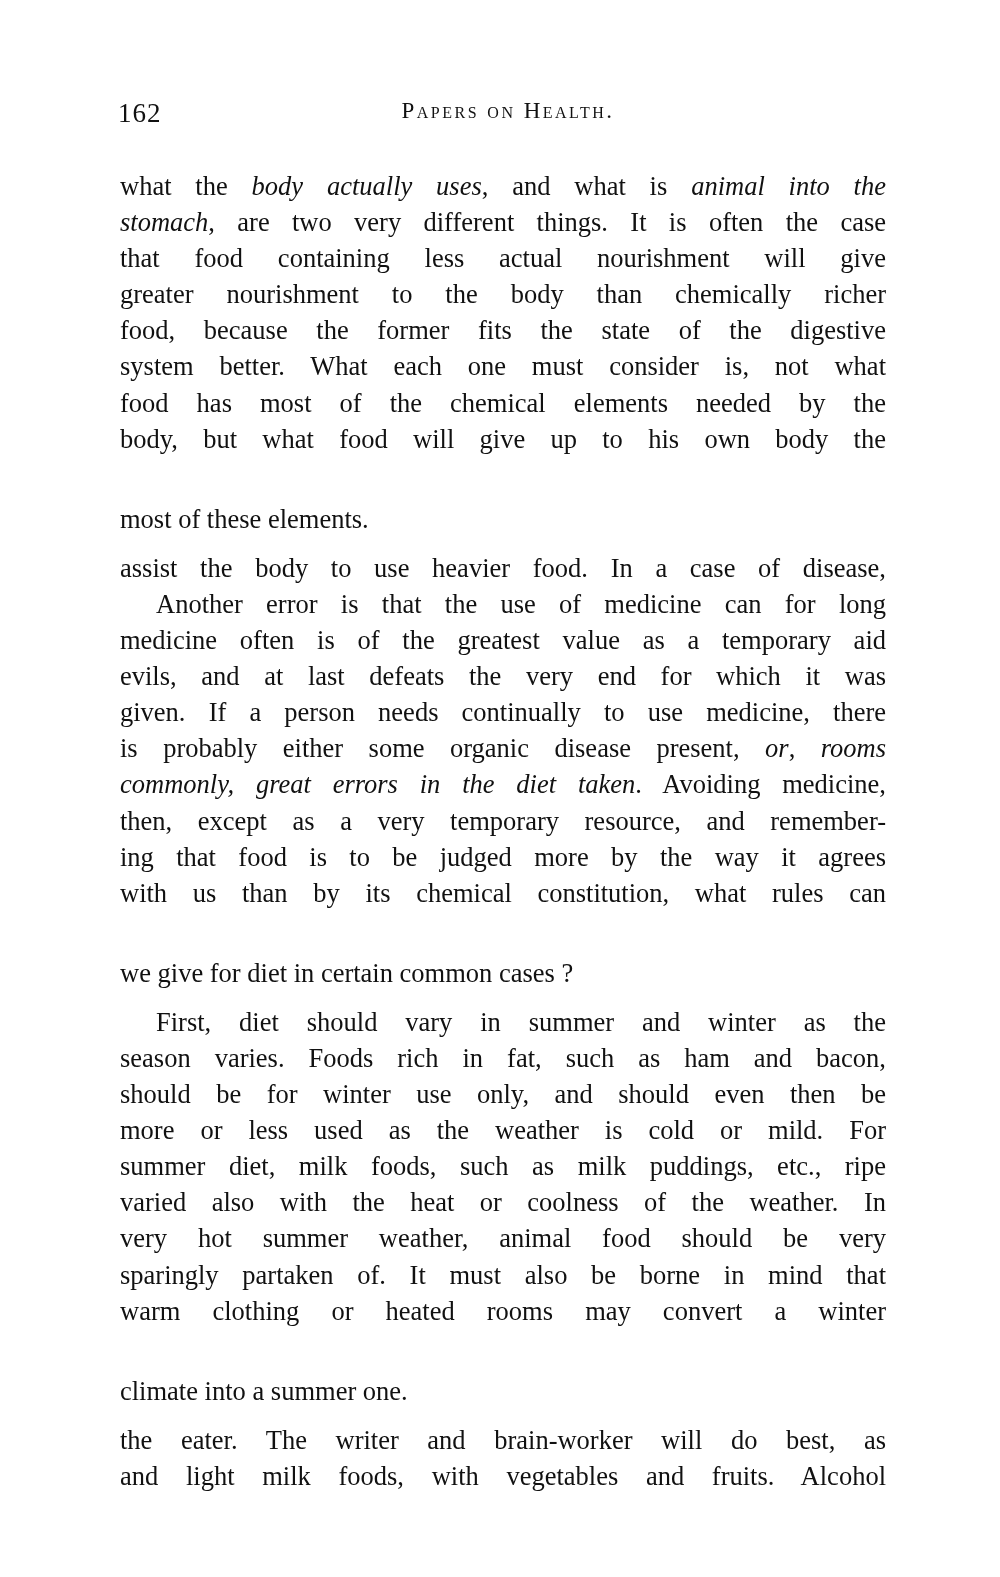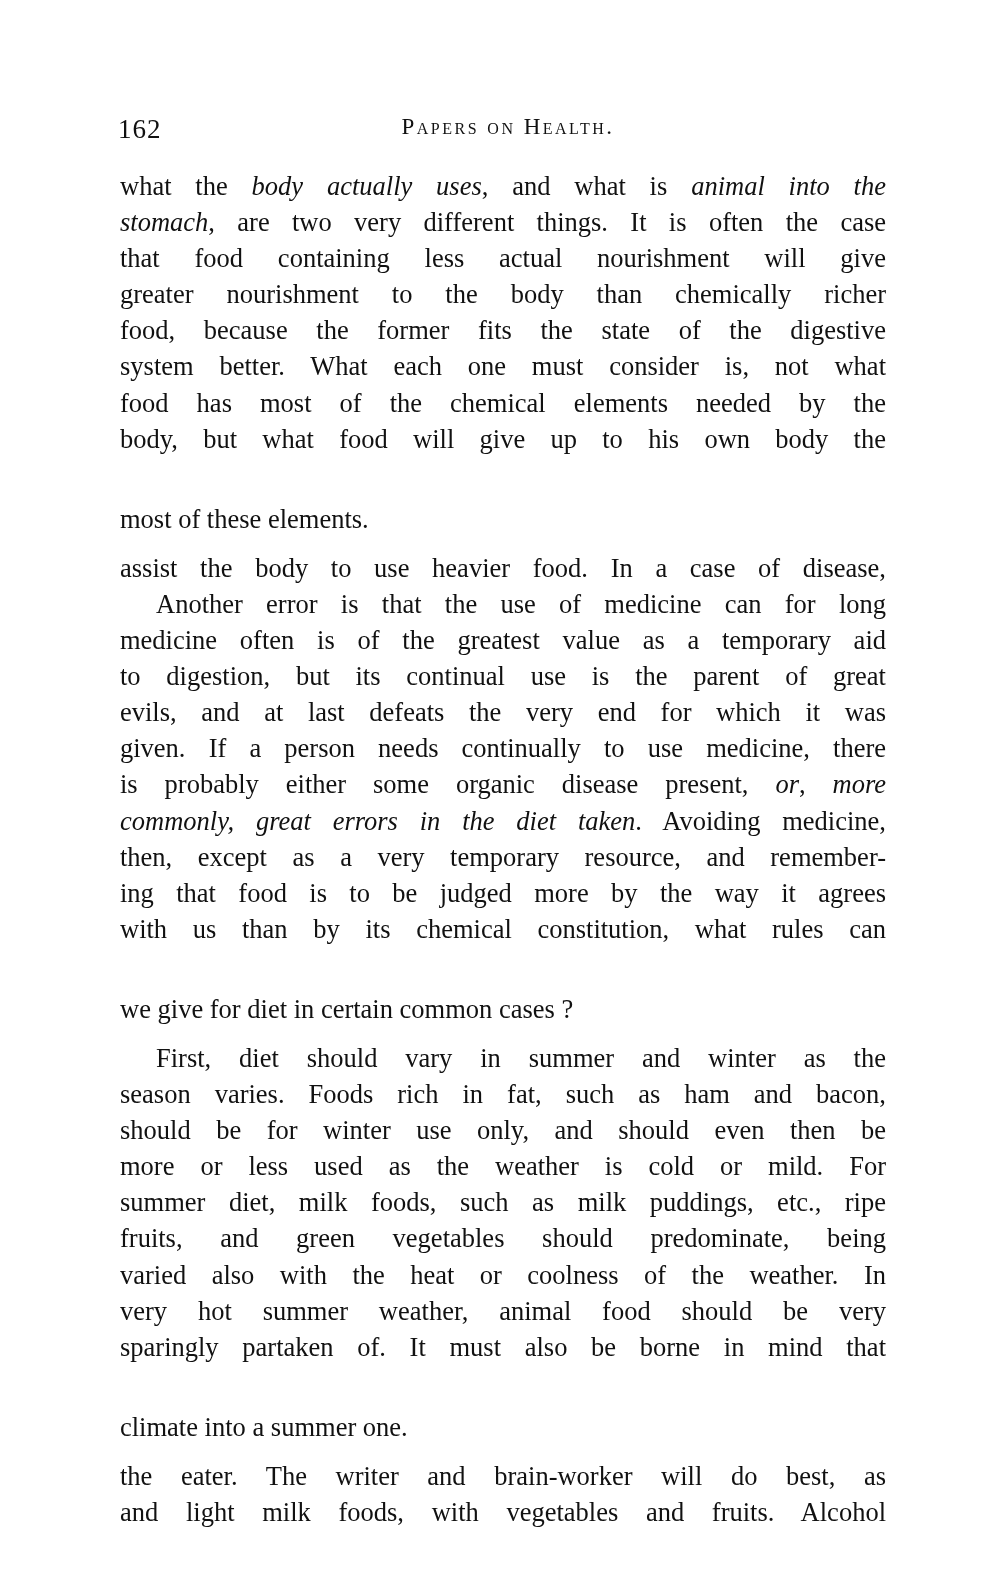--- a/index.html
+++ b/index.html
@@ -3,21 +3,21 @@
 <meta charset="utf-8">
 <style>
   html, body { margin: 0; padding: 0; background: #ffffff; }
   body { width: 1000px; height: 1577px; position: relative; overflow: hidden; }
   .page {
     position: absolute; left: 0; top: 0; width: 1000px; height: 1577px;
     background: #ffffff; color: #111;
     font-family: "Liberation Serif", "DejaVu Serif", serif;
   }
   .running-head {
-    position: absolute; left: 118px; top: 112px; width: 768px; height: 40px; font-family: Liberation Serif, serif;
+    position: absolute; left: 118px; top: 96px; width: 768px; height: 40px; font-family: Liberation Serif, serif;
   }
   .page-number {
     position: absolute; left: 0; top: 2px; font-size: 27px; letter-spacing: 1px;
   }
   .header-title {
     position: absolute; left: 0; right: 0; top: 2px; text-align: center;
     font-size: 23px; font-variant: small-caps; letter-spacing: 2.5px;
     padding-left: 12px;
   }
   .body-text {
@@ -51,41 +51,40 @@
         <span class="line"><span>system better.  What each one must consider is, not what</span></span>
         <span class="line"><span>food has most of the chemical elements needed by the</span></span>
         <span class="line"><span>body, but what food will give up to his own body the</span></span>
         <span class="line last"><span>most of these elements.</span></span>
       </div>
       <div class="para-gap"></div>
       <div class="paragraph">
         <span class="line"><span>assist the body to use heavier food.   In a case of disease,</span></span>
         <span class="line indent"><span>Another error is that the use of medicine can for long</span></span>
         <span class="line"><span>medicine often is of the greatest value as a temporary aid</span></span>
-        <span class="line"><span>to digestion, but its continual use is the parent of great</span></span>
         <span class="line"><span>evils, and at last defeats the very end for which it was</span></span>
         <span class="line"><span>given.  If a person needs continually to use medicine, there</span></span>
-        <span class="line"><span>is probably either some organic disease present, </span><i>or</i><span>, </span><i>more</i></span>
+        <span class="line"><span>is probably either some organic disease present, </span><i>or</i><span>, </span><i>rooms</i></span>
         <span class="line"><i>commonly, great errors in the diet taken</i><span>.  Avoiding medicine,</span></span>
         <span class="line"><span>then, except as a very temporary resource, and remember-</span></span>
         <span class="line"><span>ing that food is to be judged more by the way it agrees</span></span>
         <span class="line"><span>with us than by its chemical constitution, what rules can</span></span>
         <span class="line last"><span>we give for diet in certain common cases ?</span></span>
       </div>
       <div class="para-gap"></div>
       <div class="paragraph">
         <span class="line indent"><span>First, diet should vary in summer and winter as the</span></span>
         <span class="line"><span>season varies.  Foods rich in fat, such as ham and bacon,</span></span>
         <span class="line"><span>should be for winter use only, and should even then be</span></span>
         <span class="line"><span>more or less used as the weather is cold or mild.   For</span></span>
         <span class="line"><span>summer diet, milk foods, such as milk puddings, etc., ripe</span></span>
-        <span class="line"><span>fruits, and green vegetables should predominate, being</span></span>
         <span class="line"><span>varied also with the heat or coolness of the weather.   In</span></span>
         <span class="line"><span>very hot summer weather, animal food should be very</span></span>
         <span class="line"><span>sparingly partaken of.  It must also be borne in mind that</span></span>
+        <span class="line"><span>warm clothing or heated rooms may convert a winter</span></span>
         <span class="line last"><span>climate into a summer one.</span></span>
       </div>
       <div class="para-gap"></div>
       <div class="paragraph">
         <span class="line"><span>the eater.   The writer and brain-worker will do best, as</span></span>
         <span class="line"><span>and light milk foods, with vegetables and fruits.  Alcohol</span></span>
       </div>
     </div>
 </div>
 

